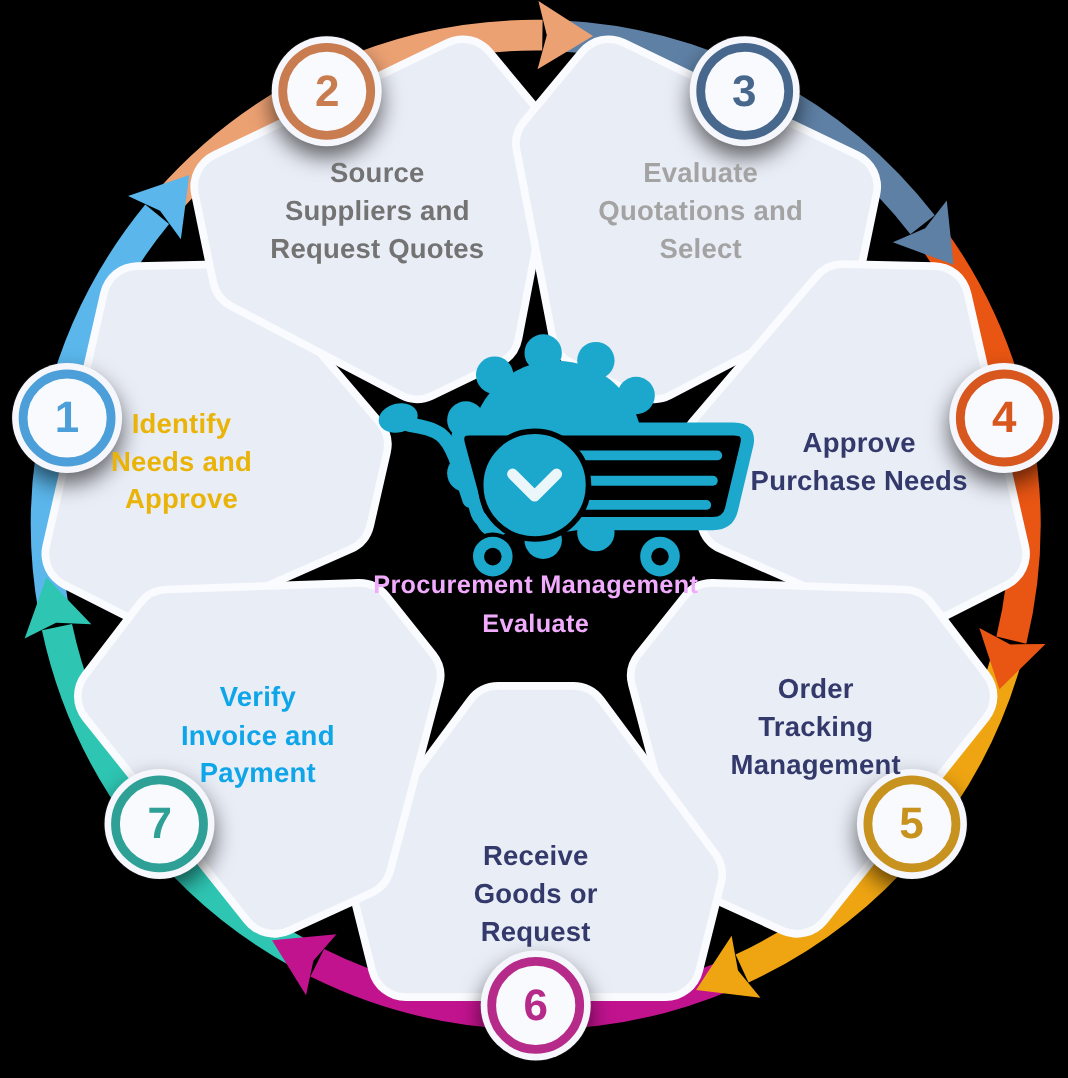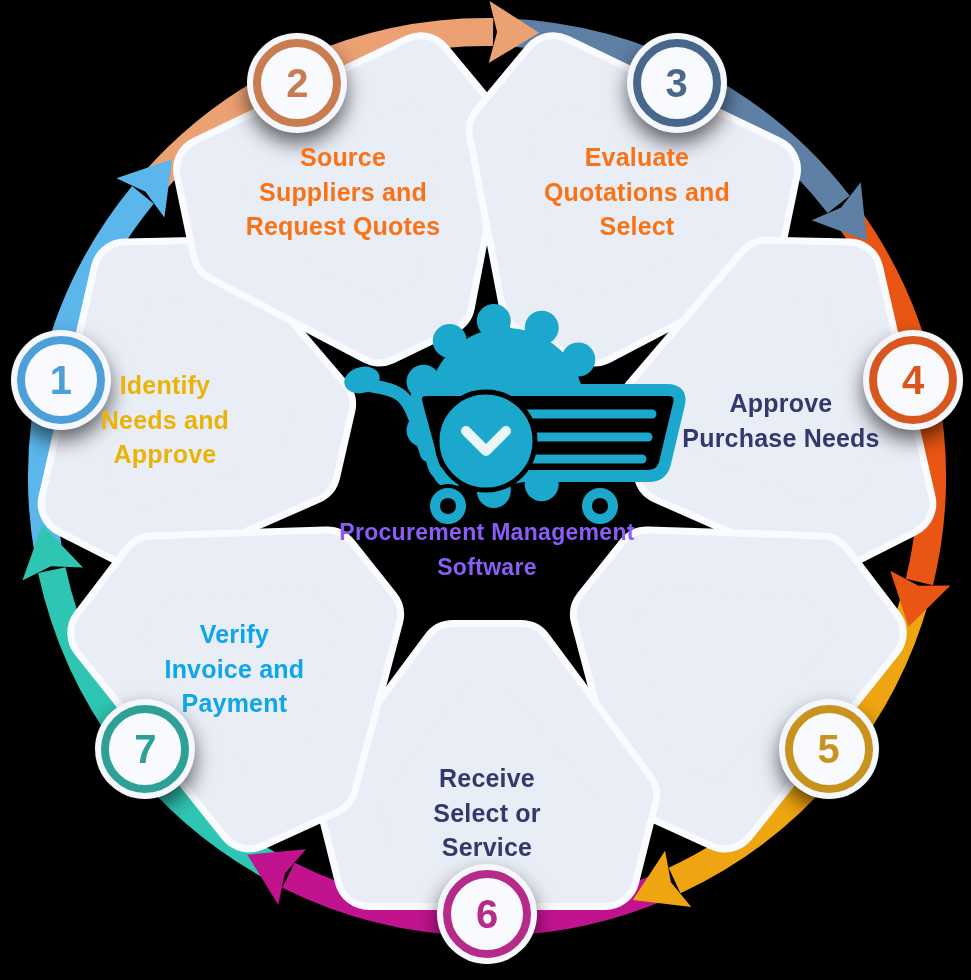--- a/index.html
+++ b/index.html
@@ -117,59 +117,60 @@
         <circle cx="448" cy="506" r="20" stroke="#000000" stroke-width="4" fill="#1BA8CC"></circle>
         <circle cx="448" cy="506" r="8" fill="#000000"></circle>
       </g>
       <g>
         <circle cx="600" cy="506" r="20" stroke="#000000" stroke-width="4" fill="#1BA8CC"></circle>
         <circle cx="600" cy="506" r="8" fill="#000000"></circle>
       </g>
     </g>
   </svg>
 
-  <div class="title" style="color: #8b5cf6;">
+  <div class="title" style="color: #f0abfc;">
     <div>Procurement Management</div>
-    <div>Software</div>
+    <div>Evaluate</div>
   </div>
 
 <div class="badge" style="left: 10.9563px; top: 329.759px; color: rgb(76, 159, 216);">
       <div class="badge-ring">
         <span class="badge-num">1</span>
       </div>
     </div>
     <div class="label" style="left: 164.973px; top: 420.239px; width: 150px; color: #eab308;">Identify Needs and Approve</div>
     <div class="badge" style="left: 247.392px; top: 33.277px; color: rgb(200, 124, 80);">
       <div class="badge-ring">
         <span class="badge-num">2</span>
       </div>
     </div>
-    <div class="label" style="left: 343.024px; top: 192.492px; width: 195px; color: #f97316;">Source Suppliers and Request Quotes</div>
+    <div class="label" style="left: 343.024px; top: 192.492px; width: 195px; color: #737373;">Source Suppliers and Request Quotes</div>
     <div class="badge" style="left: 626.607px; top: 33.2763px; color: rgb(71, 104, 140);">
       <div class="badge-ring">
         <span class="badge-num">3</span>
       </div>
     </div>
-    <div class="label" style="left: 636.975px; top: 192.492px; width: 205px; color: #f97316;">Evaluate Quotations and Select</div>
+    <div class="label" style="left: 636.975px; top: 192.492px; width: 205px; color: #a3a3a3;">Evaluate Quotations and Select</div>
     <div class="badge" style="left: 863.043px; top: 329.758px; color: rgb(216, 87, 30);">
       <div class="badge-ring">
         <span class="badge-num">4</span>
       </div>
     </div>
     <div class="label" style="left: 781.027px; top: 420.238px; width: 205px; color: rgb(51, 58, 107);">Approve Purchase Needs</div>
     <div class="badge" style="left: 778.66px; top: 699.465px; color: rgb(200, 146, 31);">
       <div class="badge-ring">
         <span class="badge-num">5</span>
       </div>
     </div>
+    <div class="label" style="left: 741.623px; top: 661.27px; width: 160px; color: rgb(51, 58, 107);">Order Tracking Management</div>
     <div class="badge" style="left: 437px; top: 864px; color: rgb(182, 43, 138);">
       <div class="badge-ring">
         <span class="badge-num">6</span>
       </div>
     </div>
-    <div class="label" style="left: 487px; top: 813px; width: 135px; color: rgb(51, 58, 107);">Receive Select or Service</div>
+    <div class="label" style="left: 487px; top: 813px; width: 135px; color: rgb(51, 58, 107);">Receive Goods or Request</div>
     <div class="badge" style="left: 95.3395px; top: 699.465px; color: rgb(47, 160, 150);">
       <div class="badge-ring">
         <span class="badge-num">7</span>
       </div>
     </div>
     <div class="label" style="left: 234.377px; top: 669.27px; width: 150px; color: #0ea5e9;">Verify Invoice and Payment</div>
   </div>
 
 </body></html>

